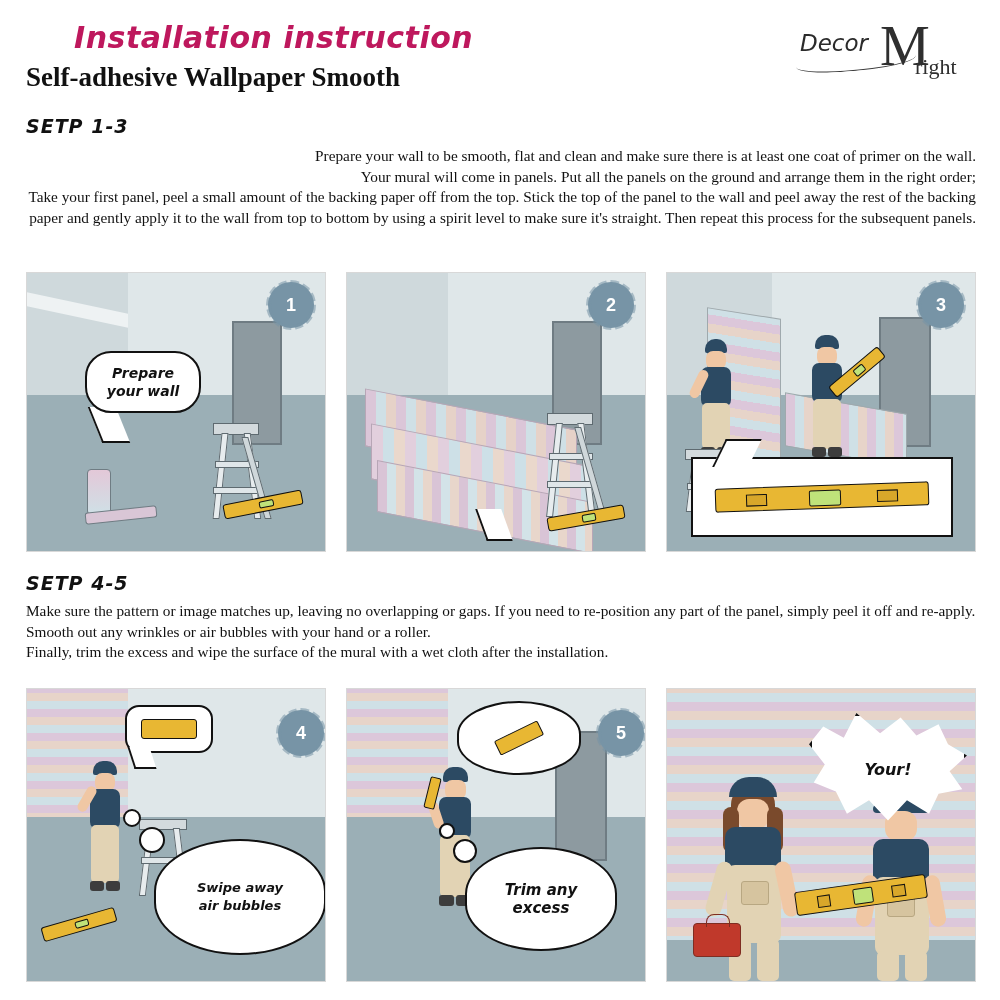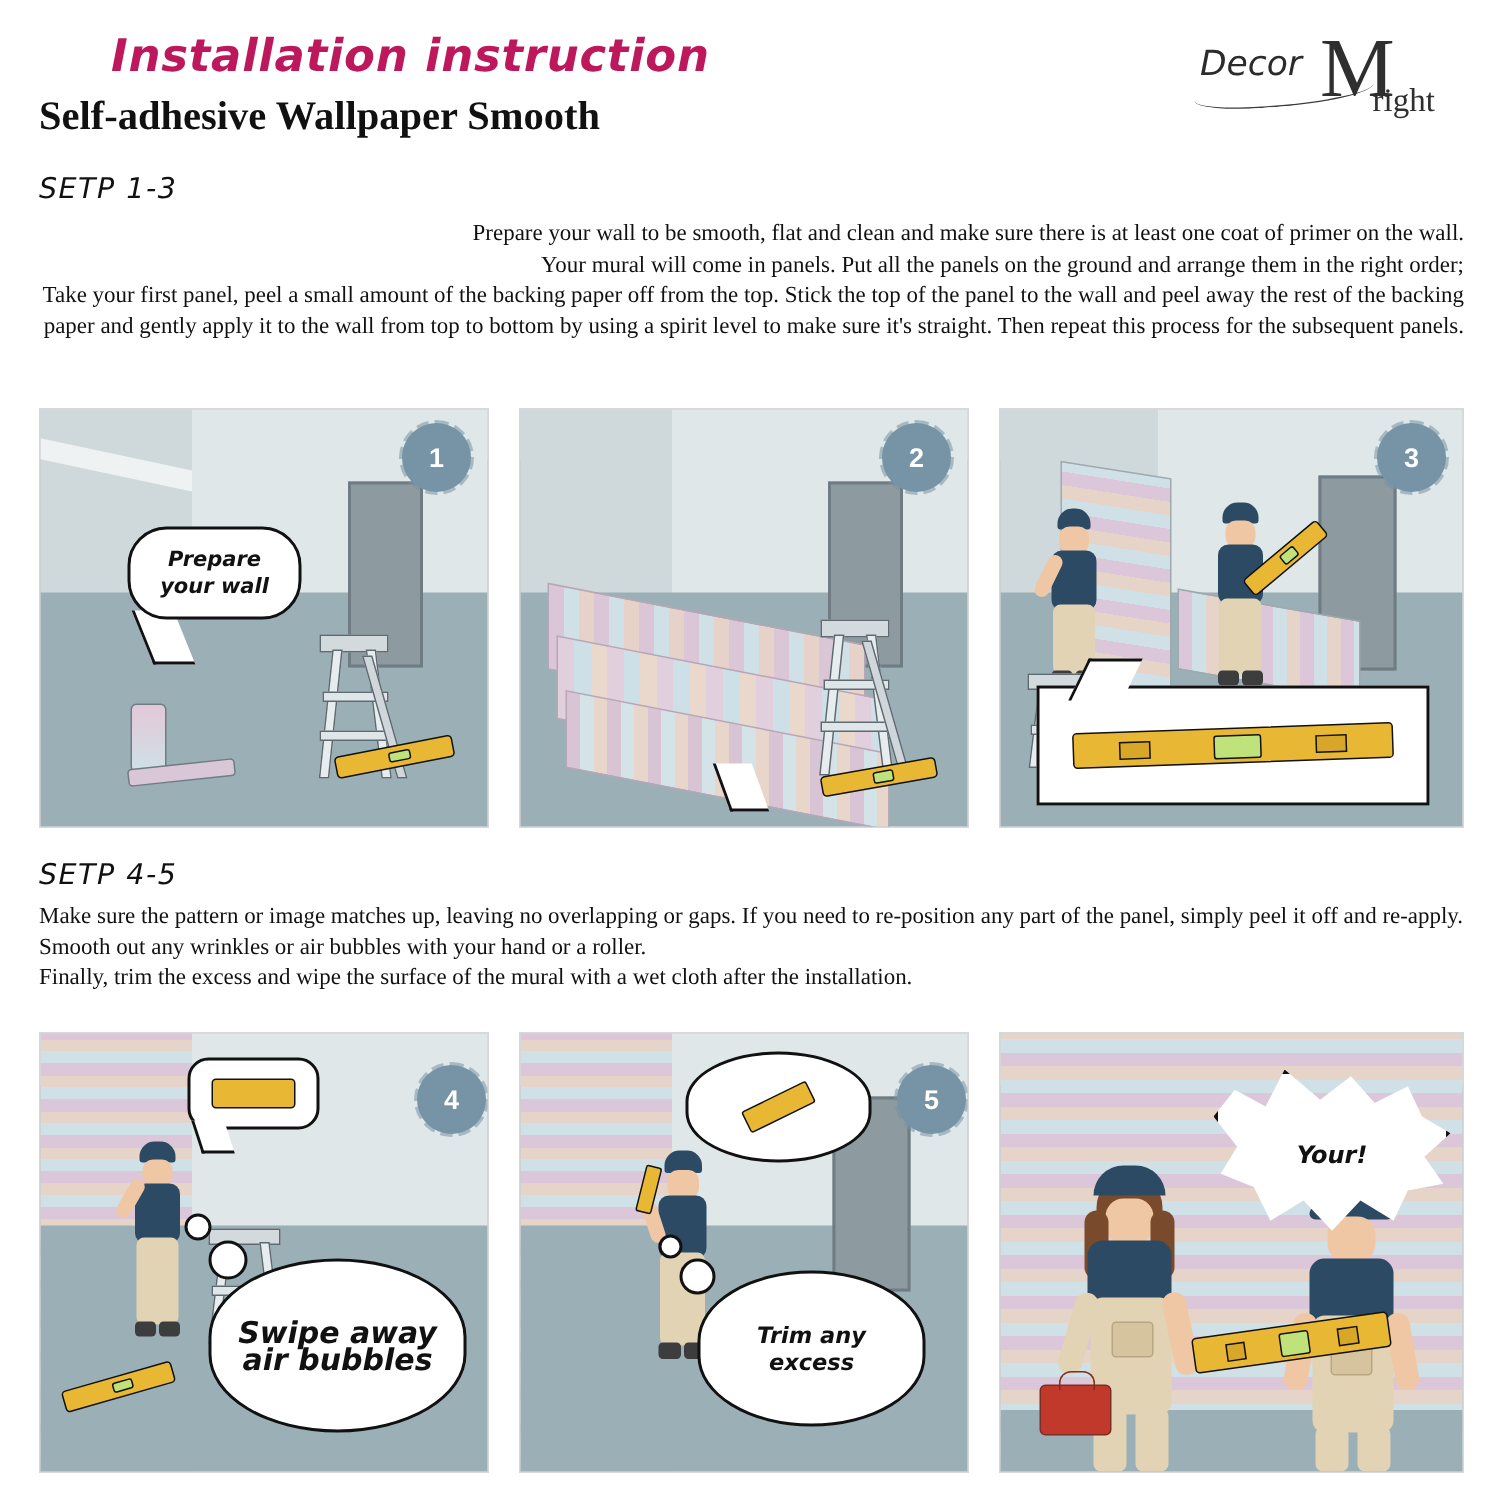--- a/index.html
+++ b/index.html
@@ -49,21 +49,21 @@
     position:absolute;left:14px;top:36px;width:120px;height:18px;
     border-bottom:1.6px solid #3a3a3a;
     border-radius:0 0 60% 40%;
     transform:rotate(-4deg);
   }
 
   
   .step-head{
     position:absolute;
     font-family:"DejaVu Sans", sans-serif;
-    font-style:italic;font-weight:normal;font-size:19px;
+    font-style:italic;font-weight:bold;font-size:19px;
     letter-spacing:1px;color:#111;
   }
   .body-text{
     position:absolute;
     font-family:"Liberation Serif", serif;
     font-size:15.3px;line-height:20.5px;color:#111;
   }
 
   
   .panel{
@@ -284,21 +284,21 @@
       <div style="position:absolute;left:0;top:0;width:46px;height:9px;background:#d3dadd;border:1.4px solid #5e6a70;"></div>
       <div style="position:absolute;left:4px;top:9px;width:5px;height:66px;background:#e7ecee;border:1.3px solid #5e6a70;transform:skewX(-7deg);"></div>
       <div style="position:absolute;left:38px;top:9px;width:5px;height:66px;background:#e7ecee;border:1.3px solid #5e6a70;transform:skewX(7deg);"></div>
       <div style="position:absolute;left:2px;top:38px;width:44px;height:5px;background:#dfe6e9;border:1.2px solid #5e6a70;"></div>
     </div>
 
     <div class="level" style="left:14px;top:228px;width:74px;height:13px;transform:rotate(-16deg);">
       <div class="vial"></div>
     </div>
 
-    <div class="bubble cloud" style="left:112px;top:150px;width:172px;height:116px;white-space:pre-line;font-size:20px;">Swipe away
+    <div class="bubble cloud" style="left:127px;top:150px;width:172px;height:116px;white-space:pre-line;font-size:13px;">Swipe away
 air bubbles</div>
     <div style="position:absolute;left:112px;top:138px;width:22px;height:22px;background:#fff;border:2.4px solid #111;border-radius:50%;z-index:9;"></div>
     <div style="position:absolute;left:96px;top:120px;width:14px;height:14px;background:#fff;border:2.2px solid #111;border-radius:50%;z-index:9;"></div>
   </div>
 
   <div class="panel" style="left:346px;top:688px;width:298px;height:292px;">
     <div class="room">
       <div class="ceil"></div>
       <div class="wall-left" style="background:repeating-linear-gradient(0deg,#dcc7da 0 8px,#cfe0e6 8px 16px,#e7d4c9 16px 24px);"></div>
       <div class="wall-right"></div>

